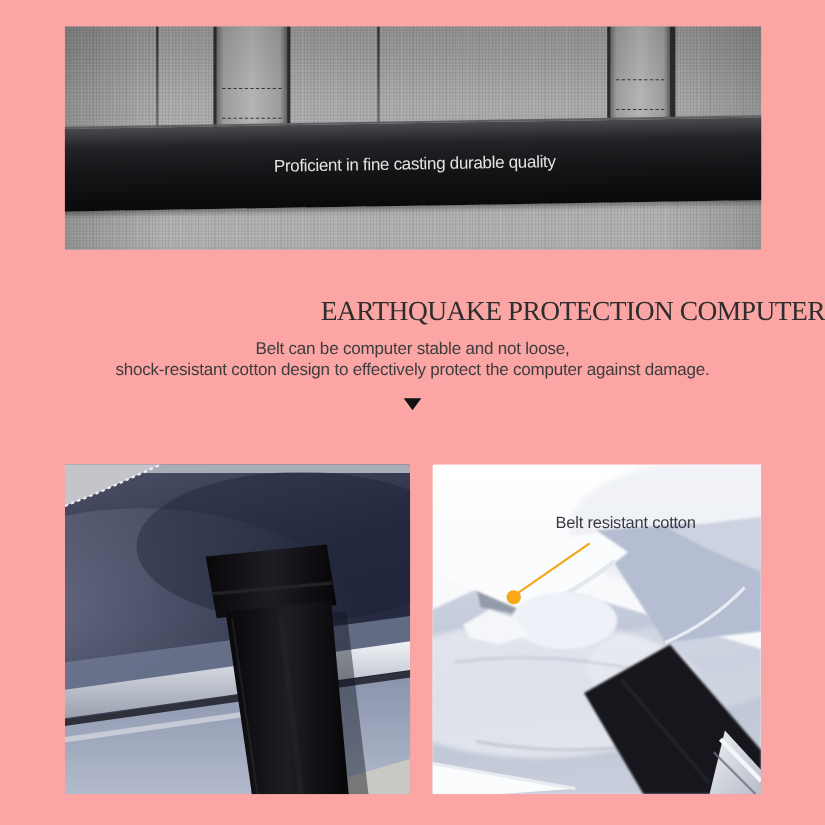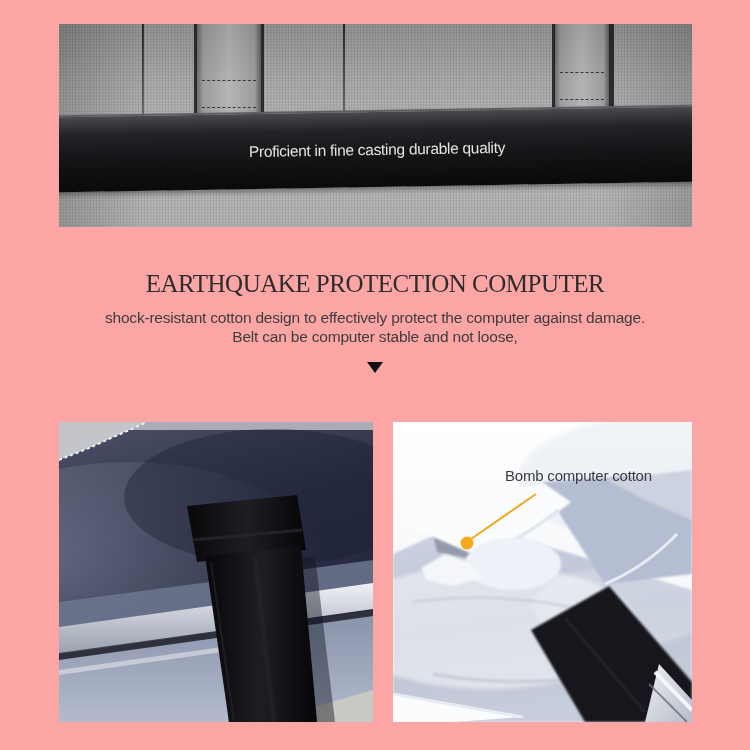--- a/index.html
+++ b/index.html
@@ -28,21 +28,21 @@
           border-bottom:1px dashed rgba(35,35,35,.85);}
   .handle-left .stitch{top:56px;}
   .handle-right .stitch{top:48px;}
   .leather-strip{position:absolute;left:-12px;top:86px;width:660px;height:75px;
           transform:rotate(-0.95deg);display:flex;align-items:center;justify-content:center;
           background:linear-gradient(180deg,#4a4a4e 0%,#232327 24%,#141417 58%,#0a0a0c 100%);
           border-top:2px solid #5f5f63;box-shadow:0 3px 5px rgba(0,0,0,.35);}
   .strip-caption{color:#e3e3e3;font-size:15.5px;letter-spacing:-.3px;}
 
   
-  .feature-title{position:absolute;left:0;top:270px;width:750px;text-align:center;
+  .feature-title{position:absolute;left:0;top:270px;width:750px;text-align:right;
           font-family:"Liberation Serif",serif;font-weight:400;font-size:25px;
           letter-spacing:-.5px;color:#2d2d2d;}
   .feature-sub{position:absolute;left:0;top:309px;width:750px;text-align:center;
           font-size:15.5px;letter-spacing:-.2px;line-height:18.5px;color:#3d3d3d;}
   .feature-sub span{display:block;}
   .divider{position:absolute;left:0;top:362px;width:750px;display:flex;justify-content:center;}
   .tri-down{width:0;height:0;border-left:8px solid transparent;border-right:8px solid transparent;
           border-top:11px solid #111;}
 
   
@@ -68,22 +68,22 @@
       <div class="stitch"></div>
     </div>
     <div class="vignette"></div>
     <div class="leather-strip">
       <span class="strip-caption">Proficient in fine casting durable quality</span>
     </div>
   </div>
 
   <div class="feature-title">EARTHQUAKE PROTECTION COMPUTER</div>
   <div class="feature-sub">
+    <span>Belt can be computer stable and not loose,</span>
     <span>shock-resistant cotton design to effectively protect the computer against damage.</span>
-    <span>Belt can be computer stable and not loose,</span>
   </div>
   <div class="divider">
     <div class="tri-down"></div>
   </div>
 
   <div class="photo-bl">
     <svg width="314" height="300" viewBox="0 0 314 300">
       <defs>
         <linearGradient id="blBody" x1="0" y1="0" x2="0.3" y2="1">
           <stop offset="0" stop-color="#4d5268"></stop>
@@ -171,16 +171,16 @@
       <ellipse cx="120" cy="142" rx="48" ry="26" fill="#eef1f7" filter="url(#soft2)"></ellipse>
       <polygon points="28,146 52,132 76,140 88,156 60,164 34,158" fill="#f4f6fa" filter="url(#soft2)"></polygon>
       <polygon points="138,208 216,164 299,260 299,300 192,300" fill="#15151a" filter="url(#soft2)"></polygon>
       <line x1="172" y1="196" x2="252" y2="290" stroke="#2a2a32" stroke-width="4" opacity="0.5"></line>
       <polygon points="252,300 266,242 299,278 299,300" fill="url(#silver2)"></polygon>
       <line x1="262" y1="250" x2="299" y2="288" stroke="#f4f6f9" stroke-width="4"></line>
       <line x1="256" y1="262" x2="294" y2="300" stroke="#6a7180" stroke-width="2" opacity="0.8"></line>
       <line x1="143" y1="72" x2="78" y2="117" stroke="#F2A71B" stroke-width="2"></line>
       <circle cx="74" cy="121" r="6.5" fill="#F7A81B"></circle>
     </svg>
-    <div class="callout-label">Bomb computer cotton</div>
+    <div class="callout-label">Belt resistant cotton</div>
   </div>
 
 </div>
 
 </body></html>

